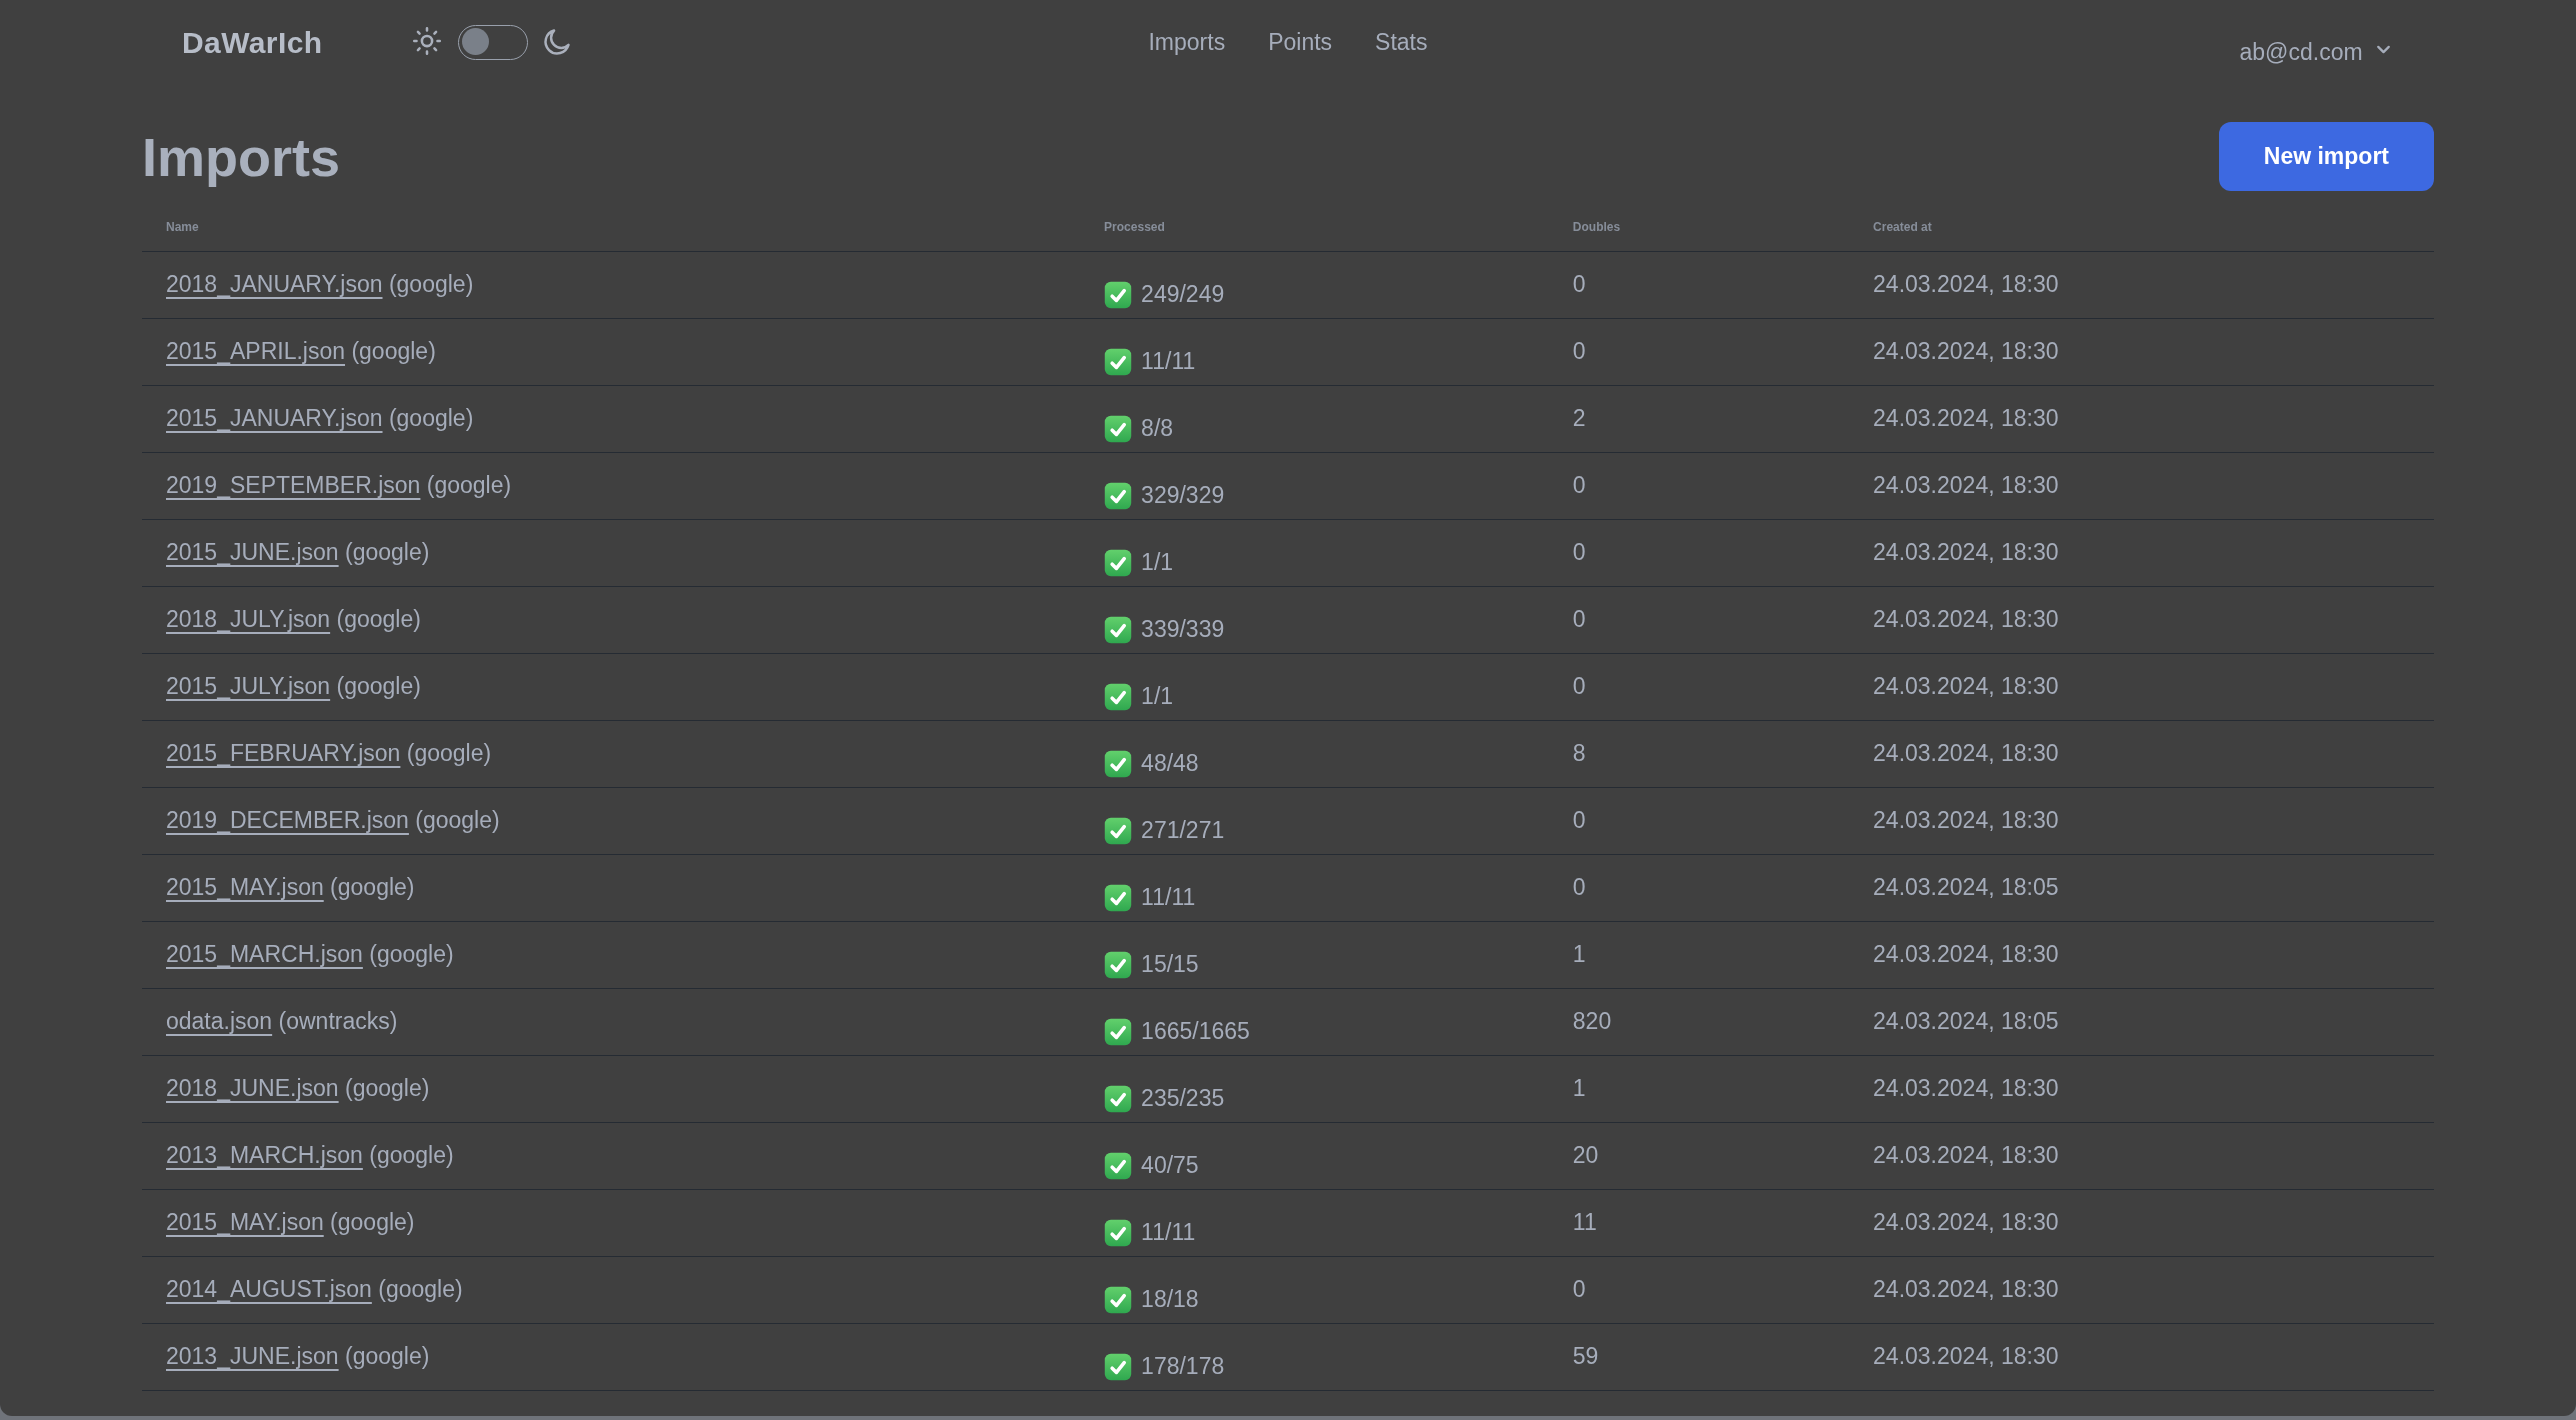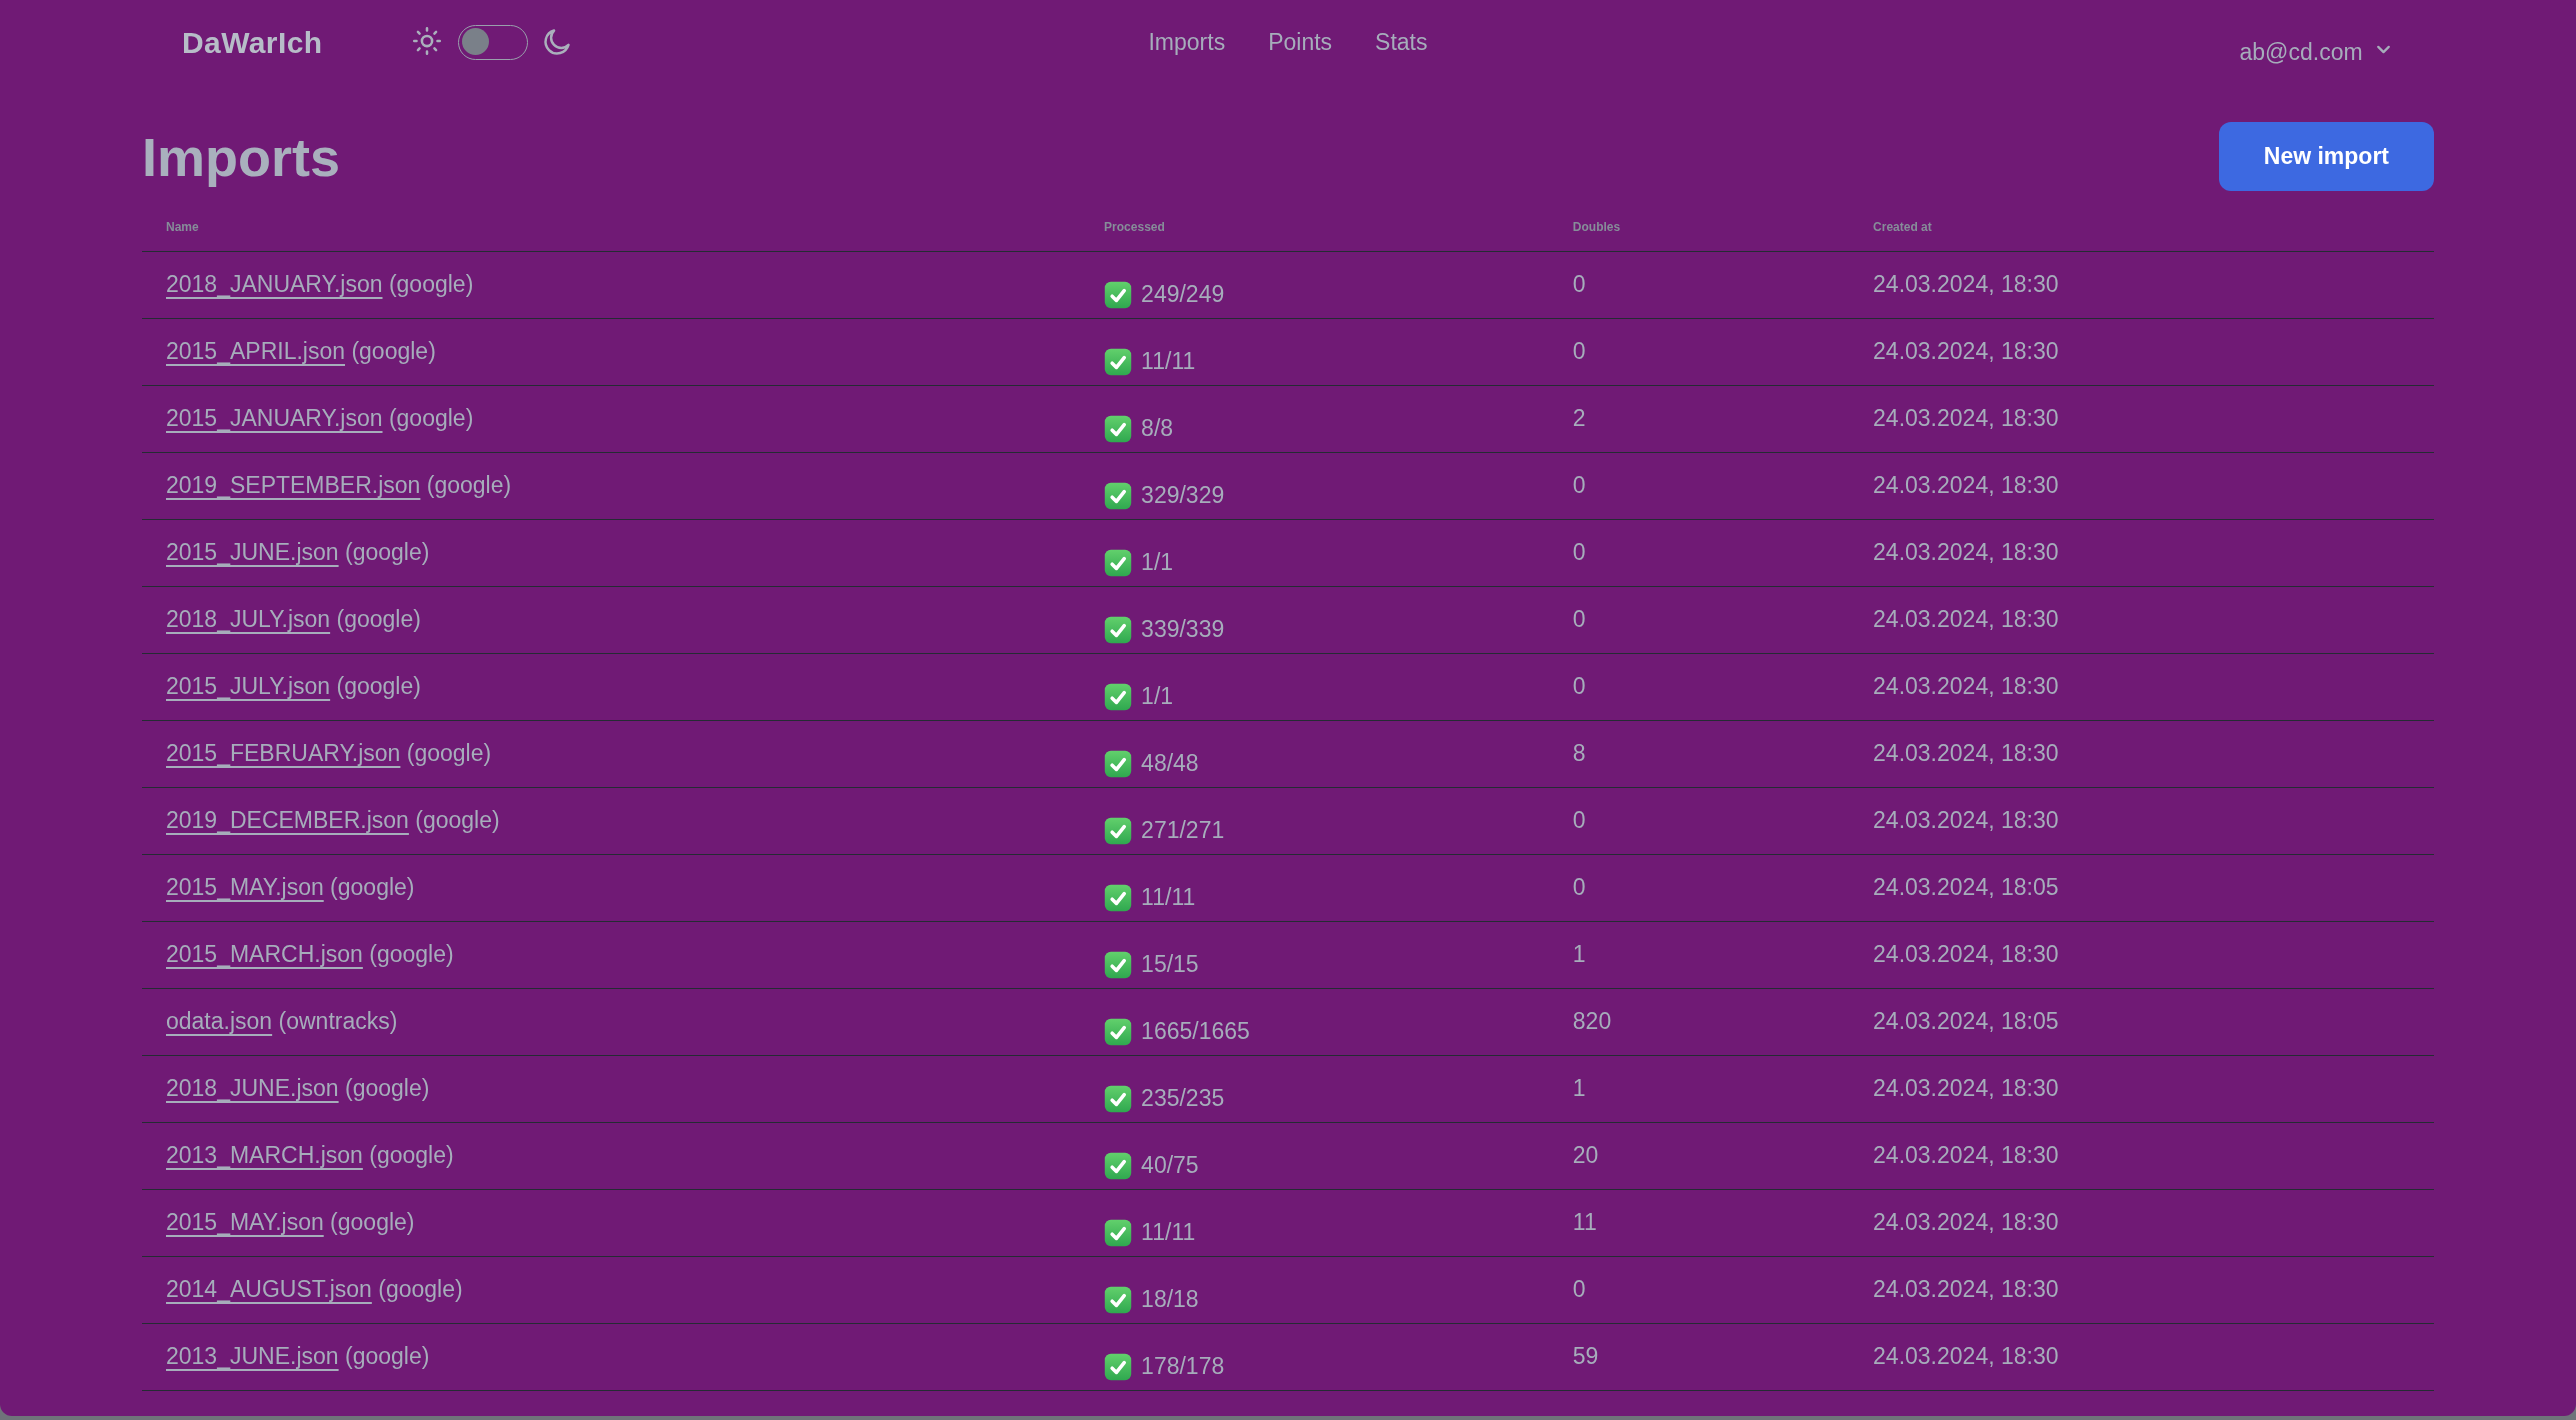--- a/index.html
+++ b/index.html
@@ -4,21 +4,21 @@
 <style>
   * { margin: 0; padding: 0; box-sizing: border-box; }
   html, body { width: 2576px; height: 1421px; overflow: hidden; }
   body {
     background: #6f737a;
     font-family: "Liberation Sans", sans-serif;
   }
   .window {
     position: absolute;
     left: 0; top: 0; right: 0; bottom: 4.5px;
-    background: #701a75;
+    background: #404040;
     border-radius: 0 0 12px 12px;
     overflow: hidden;
     color: #a6adbb;
   }
   .bottom-edge {
     position: absolute;
     left: 0; right: 0; bottom: 0; height: 4.5px;
     background: #6f737a;
   }
 

